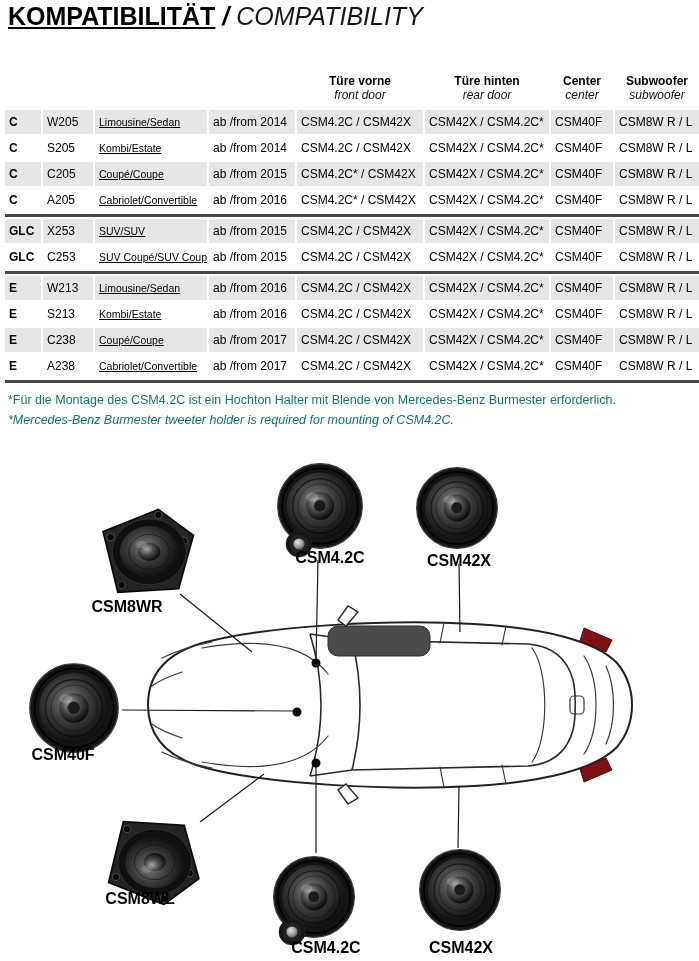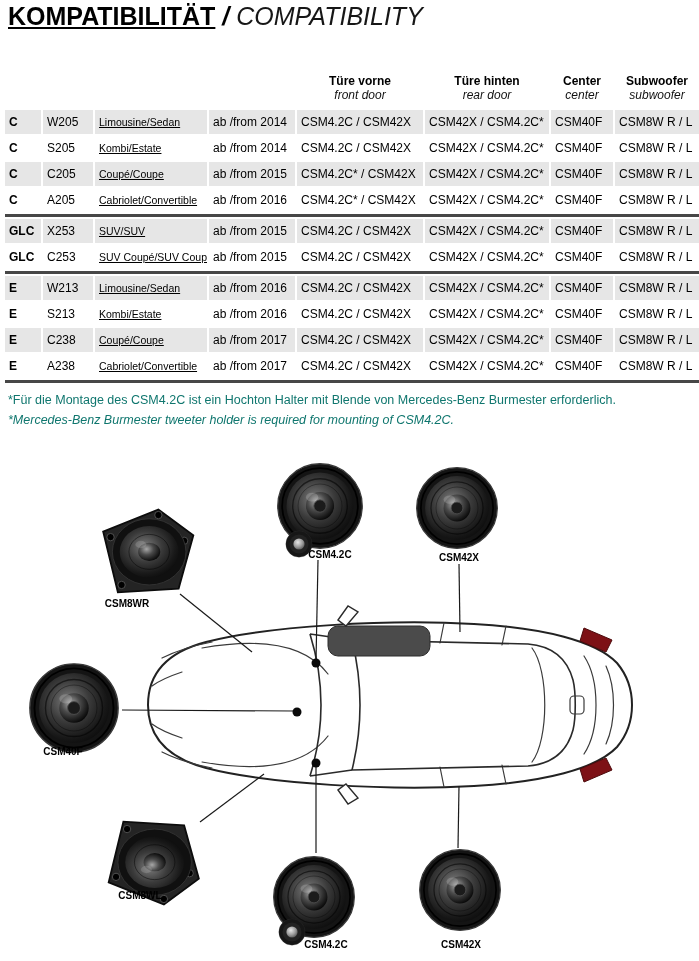--- a/index.html
+++ b/index.html
@@ -32,21 +32,21 @@
   .footnotes { position:absolute; left:8px; top:390px; font-size:12.5px; line-height:1.6; color:#0f766e; }
   .fn-en { font-style:italic; }
 
   
   .diagram { position:absolute; left:0; top:450px; width:699px; height:511px; }
   .car-svg { position:absolute; left:140px; top:150px; width:500px; height:210px; }
   .overlay-svg { position:absolute; left:0; top:0; width:699px; height:511px; pointer-events:none; }
   .spk { position:absolute; }
   .spk svg { width:100%; height:100%; display:block; }
   .spk.flip { transform:scaleY(-1); }
-  .spk-label { position:absolute; font-size:10px; font-weight:bold; text-align:center; color:#000; white-space:nowrap; }
+  .spk-label { position:absolute; font-size:16px; font-weight:bold; text-align:center; color:#000; white-space:nowrap; }
   .hidden-defs { position:absolute; width:0; height:0; overflow:hidden; }
 </style>
 </head>
 <body>
 
 <div class="page">
 
   <div class="title">
     <span class="t-de">KOMPATIBILITÄT</span><span class="t-sep"> / </span><span class="t-en">COMPATIBILITY</span>
   </div>

